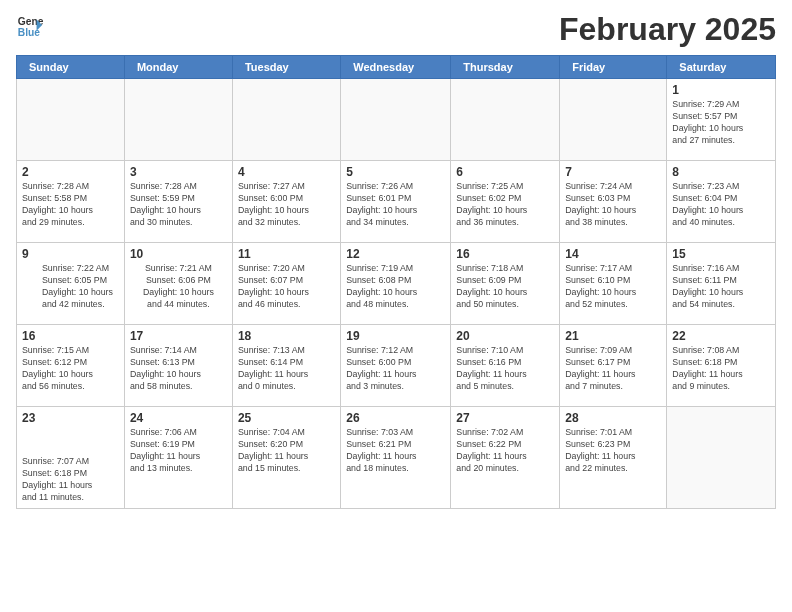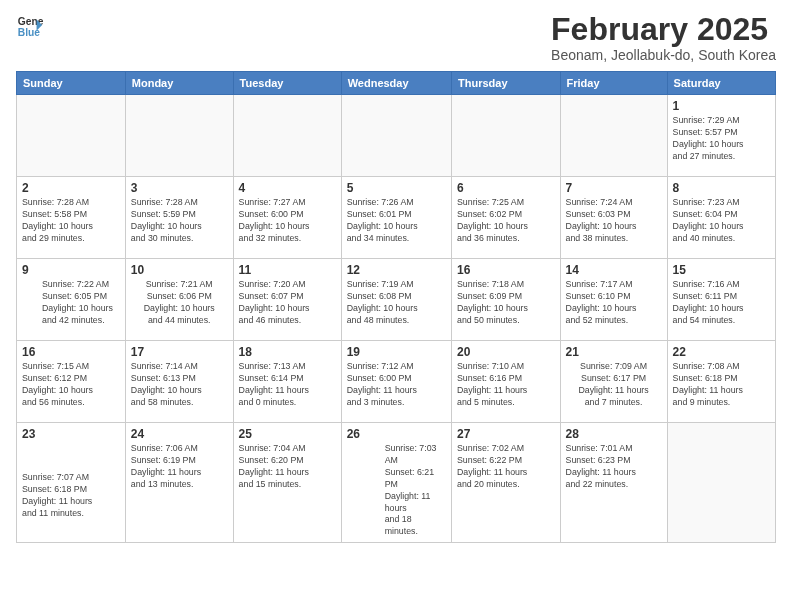--- a/index.html
+++ b/index.html
@@ -45,21 +45,21 @@
     }
     .calendar {
       width: 100%;
       border-collapse: collapse;
       font-size: 9.5px;
     }
     .calendar th {
       background-color: #4a7fc1;
       color: white;
       text-align: left;
-      padding: 5px 6px;
+      padding: 5px 12px;
       font-size: 11px;
       font-weight: bold;
       border: 1px solid #3a6fb1;
     }
     .calendar td {
       border: 1px solid #ccc;
       vertical-align: top;
       padding: 4px 5px;
       width: 113px;
       height: 82px;
@@ -88,21 +88,20 @@
   <div class="header">
     <div class="logo">
       <svg class="logo-icon" viewBox="0 0 30 30">
         <text x="2" y="14" font-size="11" font-weight="bold" fill="#333">General</text>
         <text x="2" y="26" font-size="11" font-weight="bold" fill="#4a90c4">Blue</text>
         <polygon points="22,8 28,14 22,20" fill="#4a90c4"></polygon>
       </svg>
     </div>
     <div class="title-section">
       <div class="month-title">February 2025</div>
-      <div class="location">Beonam, Jeollabuk-do, South Korea</div>
     </div>
   </div>
 
   <table class="calendar">
     <thead>
       <tr>
         <th>Sunday</th>
         <th>Monday</th>
         <th>Tuesday</th>
         <th>Wednesday</th>
@@ -260,21 +259,21 @@
           </td>
           <td>
             <span class="day-number">20</span>
             <div class="day-info" style="white-space: pre-line;">Sunrise: 7:10 AM
 Sunset: 6:16 PM
 Daylight: 11 hours
 and 5 minutes.</div>
           </td>
           <td>
             <span class="day-number">21</span>
-            <div class="day-info" style="white-space: pre-line; text-align: center;">Sunrise: 7:09 AM
+            <div class="day-info" style="white-space: pre-line;">Sunrise: 7:09 AM
 Sunset: 6:17 PM
 Daylight: 11 hours
 and 7 minutes.</div>
           </td>
           <td>
             <span class="day-number">22</span>
             <div class="day-info" style="white-space: pre-line;">Sunrise: 7:08 AM
 Sunset: 6:18 PM
 Daylight: 11 hours
 and 9 minutes.</div>
@@ -297,21 +296,21 @@
           </td>
           <td>
             <span class="day-number">25</span>
             <div class="day-info" style="white-space: pre-line;">Sunrise: 7:04 AM
 Sunset: 6:20 PM
 Daylight: 11 hours
 and 15 minutes.</div>
           </td>
           <td>
             <span class="day-number">26</span>
-            <div class="day-info" style="white-space: pre-line; margin-left: 38px;">Sunrise: 7:03 AM
+            <div class="day-info" style="white-space: pre-line;">Sunrise: 7:03 AM
 Sunset: 6:21 PM
 Daylight: 11 hours
 and 18 minutes.</div>
           </td>
           <td>
             <span class="day-number">27</span>
             <div class="day-info" style="white-space: pre-line;">Sunrise: 7:02 AM
 Sunset: 6:22 PM
 Daylight: 11 hours
 and 20 minutes.</div>

